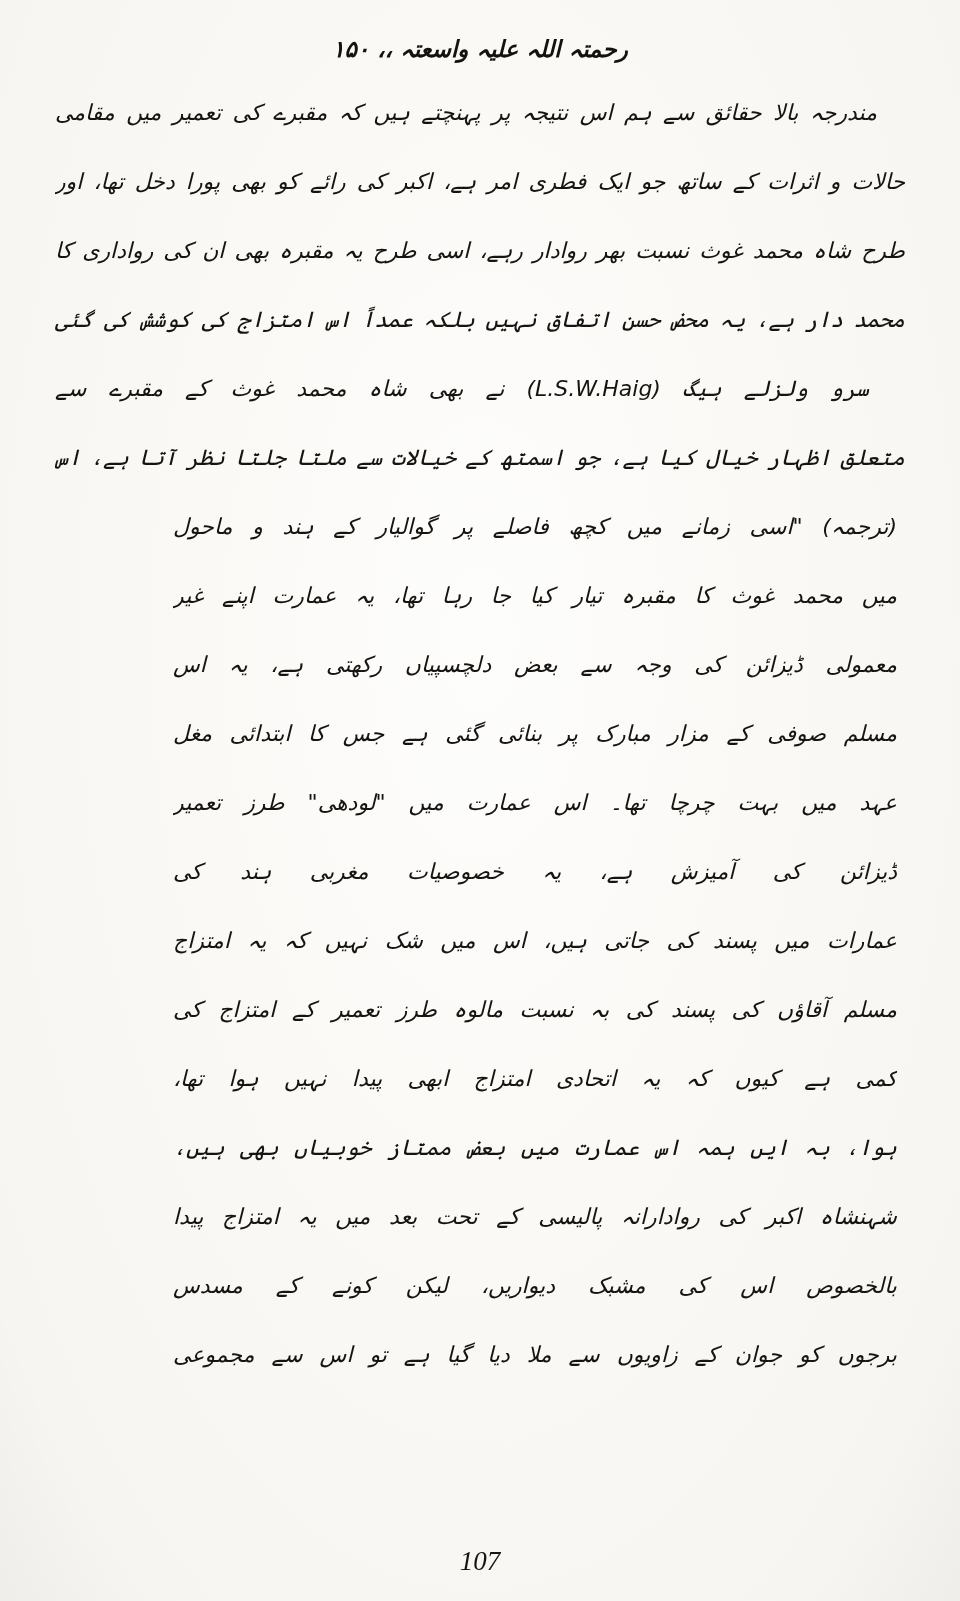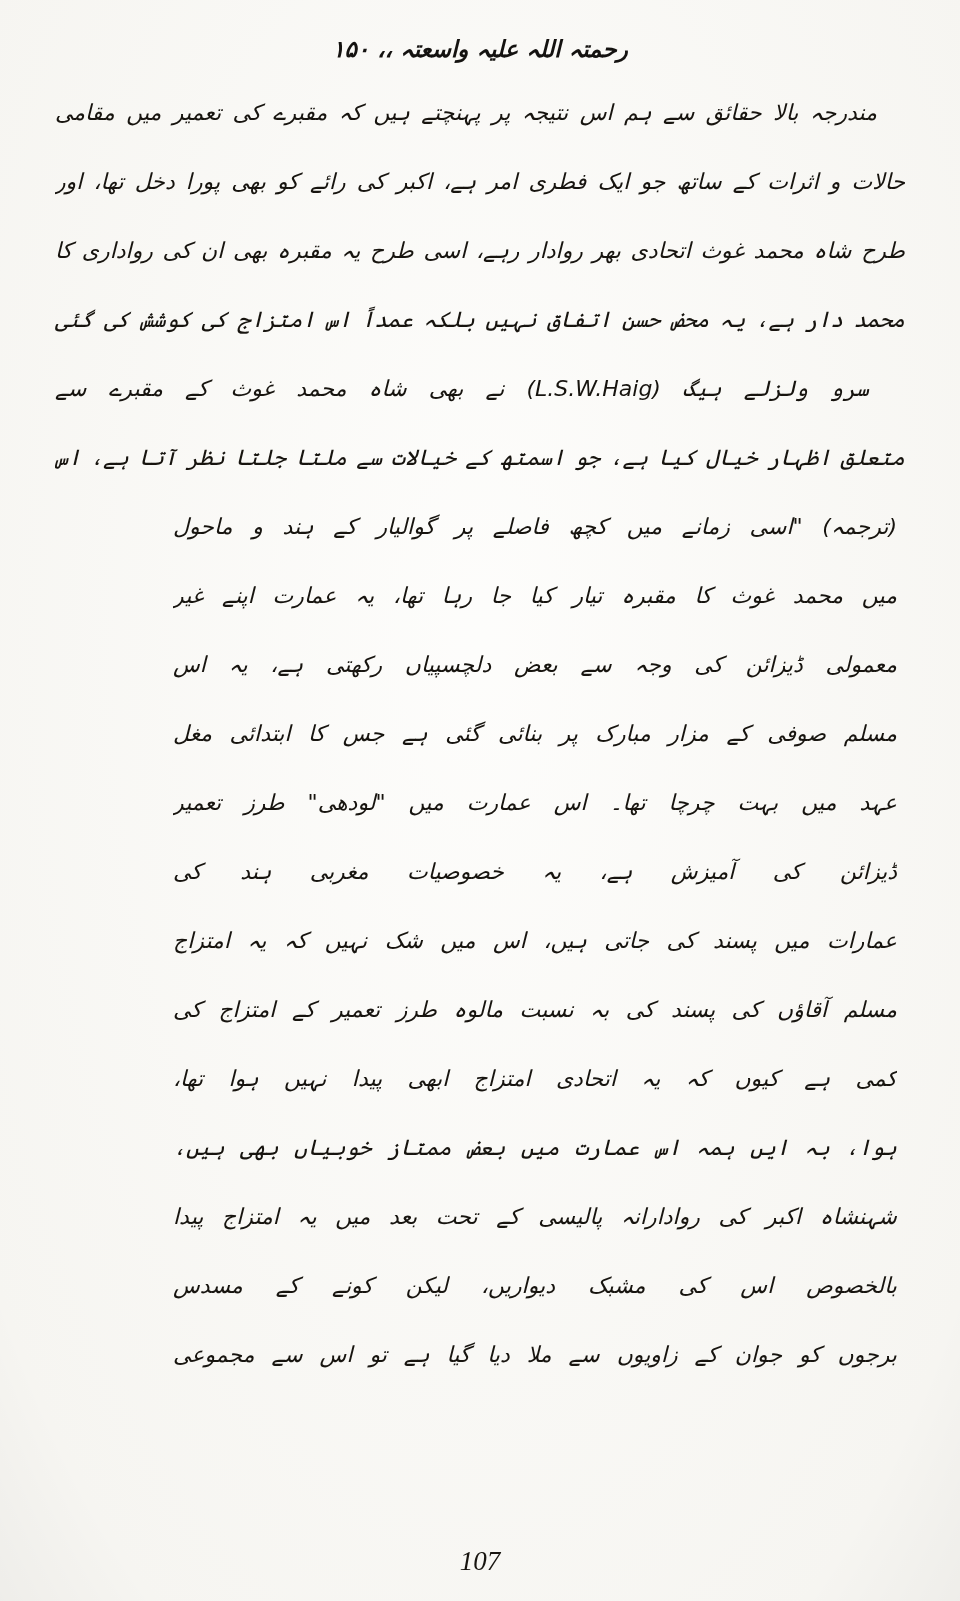--- a/index.html
+++ b/index.html
@@ -76,21 +76,21 @@
 
 <div class="page">
 
   <div class="running-header">رحمتہ اللہ علیہ واسعتہ ،، ۱۵۰</div>
 
   <div class="body-text">
 
     <div class="para para-1">
         <div class="line">مندرجہ بالا حقائق سے ہم اس نتیجہ پر پہنچتے ہیں کہ مقبرے کی تعمیر میں مقامی</div>
         <div class="line">حالات و اثرات کے ساتھ جو ایک فطری امر ہے، اکبر کی رائے کو بھی پورا دخل تھا، اور جس</div>
-        <div class="line">طرح شاہ محمد غوث اتحادی بھر روادار رہے، اسی طرح یہ مقبرہ بھی ان کی رواداری کا</div>
+        <div class="line">طرح شاہ محمد غوث نسبت بھر روادار رہے، اسی طرح یہ مقبرہ بھی ان کی رواداری کا</div>
         <div class="line">محمد دار ہے، یہ محض حسن اتفاق نہیں بلکہ عمداً اس امتزاج کی کوشش کی گئی ہے۔</div>
       </div>
 
     <div class="para para-2">
         <div class="line">سرو ولزلے ہیگ (L.S.W.Haig) نے بھی شاہ محمد غوث کے مقبرے سے</div>
         <div class="line">متعلق اظہار خیال کیا ہے، جو اسمتھ کے خیالات سے ملتا جلتا نظر آتا ہے، اس نے لکھا ہے</div>
       </div>
 
     <div class="quote">
         <div class="line">(ترجمہ)   "اسی زمانے میں کچھ فاصلے پر گوالیار کے ہند و ماحول</div>

